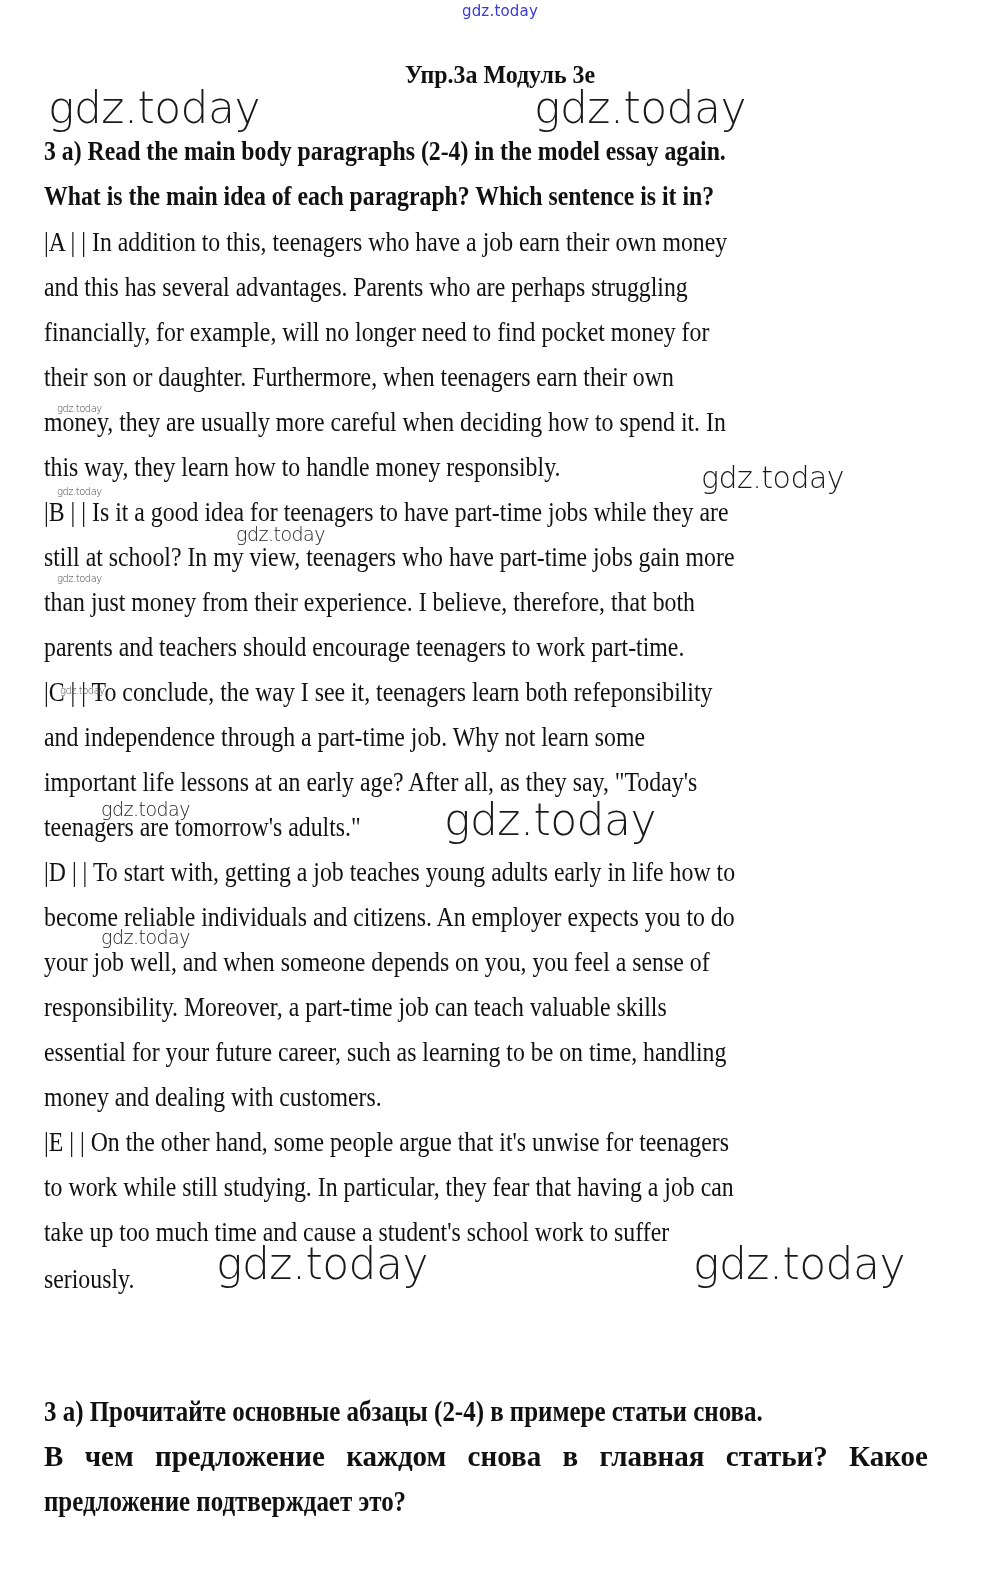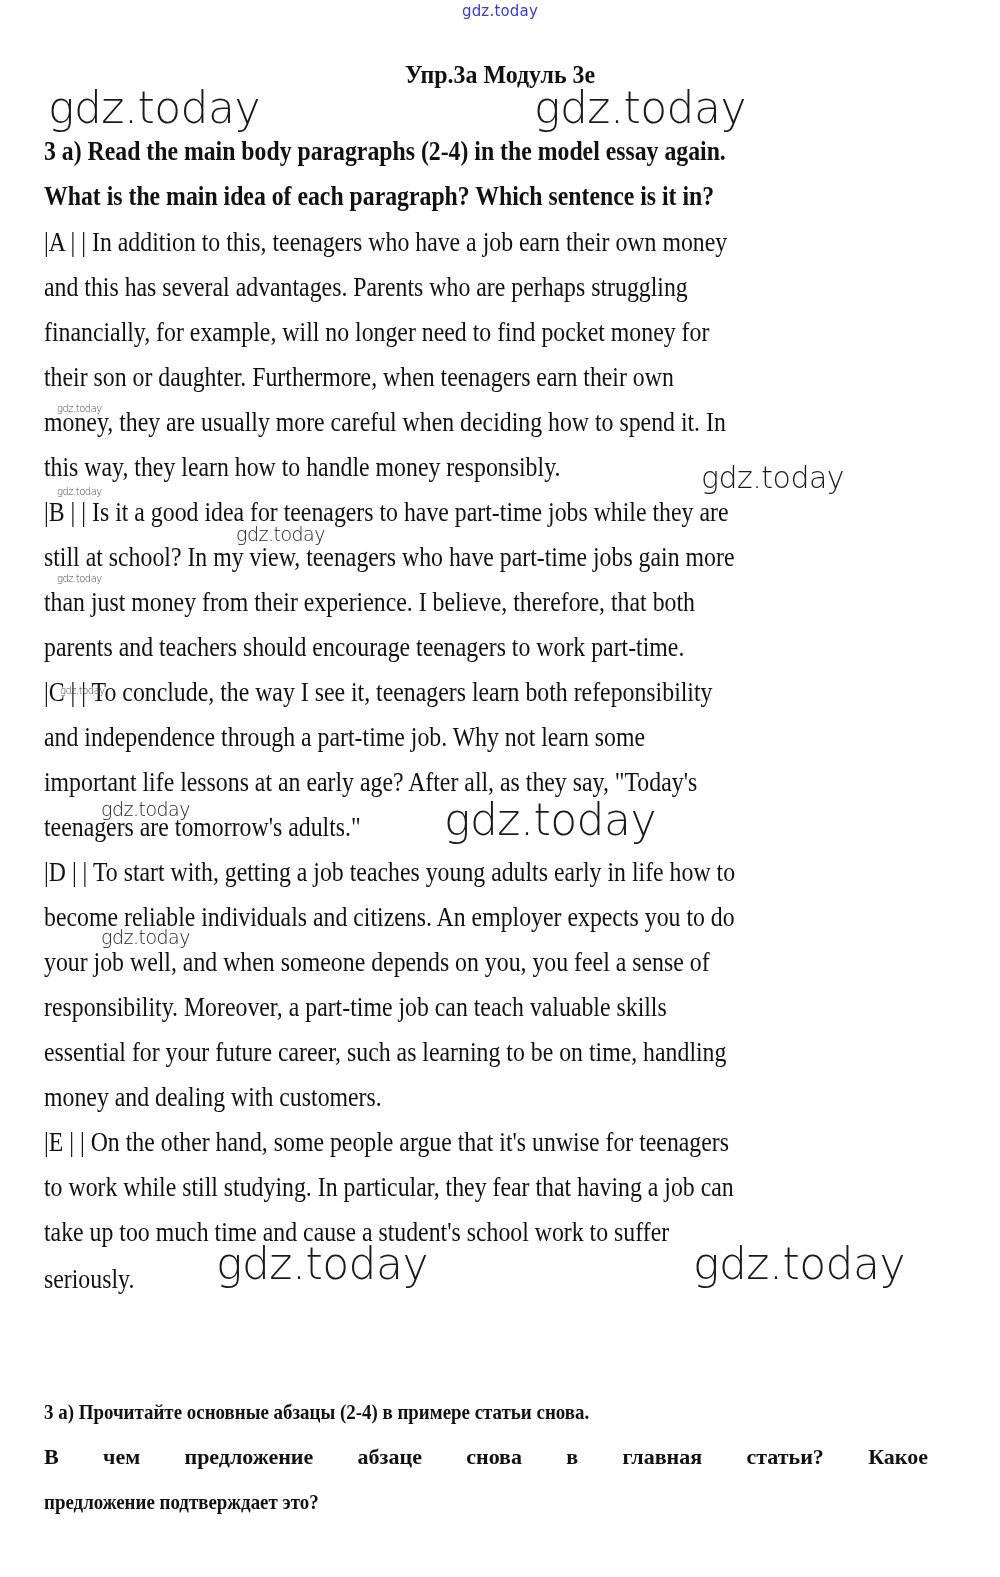--- a/index.html
+++ b/index.html
@@ -72,21 +72,21 @@
     .wm-big { font-size: 44px; }
     .wm-mid { font-size: 30px; }
     .wm-small-mid { font-size: 19px; }
     .wm-tiny { font-size: 10px; color: #444; }
     .heading-ru {
       position: absolute;
       left: 44px;
       width: 884px;
       top: 1389px;
       font-weight: bold;
-      font-size: 22px;
+      font-size: 29px;
       line-height: 45px;
     }
     .heading-ru .ln {
       display: block;
       white-space: nowrap;
       transform-origin: left top;
     }
     .heading-ru .ln-justify {
       display: flex;
       justify-content: space-between;
@@ -173,21 +173,21 @@
 <div class="wm wm-small-mid" style="left:101px; top:926px;">gdz.today</div>
 <div class="wm wm-big" style="left:216px; top:1238px;">gdz.today</div>
 <div class="wm wm-big" style="left:693px; top:1238px;">gdz.today</div>
 
 <div class="heading-ru">
   <span class="ln" style="transform: scaleX(0.86);">3 а) Прочитайте основные абзацы (2-4) в примере статьи снова.</span>
   <span class="ln ln-justify">
     <span>В</span>
     <span>чем</span>
     <span>предложение</span>
-    <span>абзаце</span>
+    <span>каждом</span>
     <span>снова</span>
     <span>в</span>
     <span>главная</span>
     <span>статьи?</span>
     <span>Какое</span>
   </span>
   <span class="ln" style="transform: scaleX(0.86);">предложение подтверждает это?</span>
 </div>
 
 </body></html>

